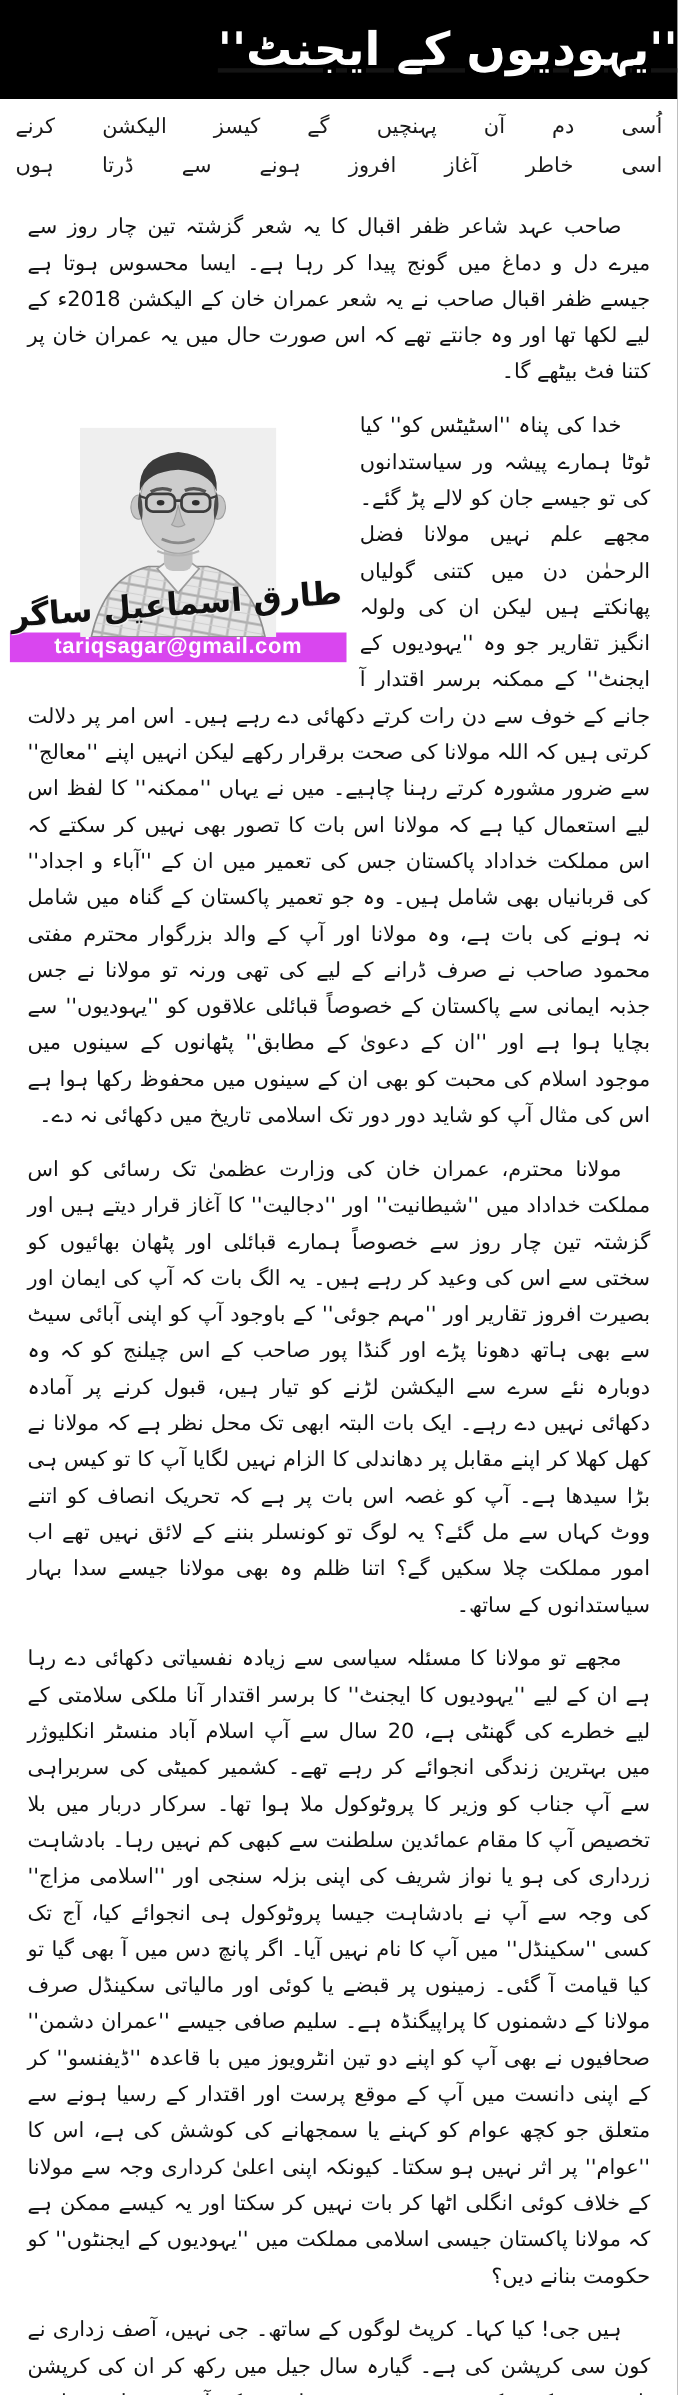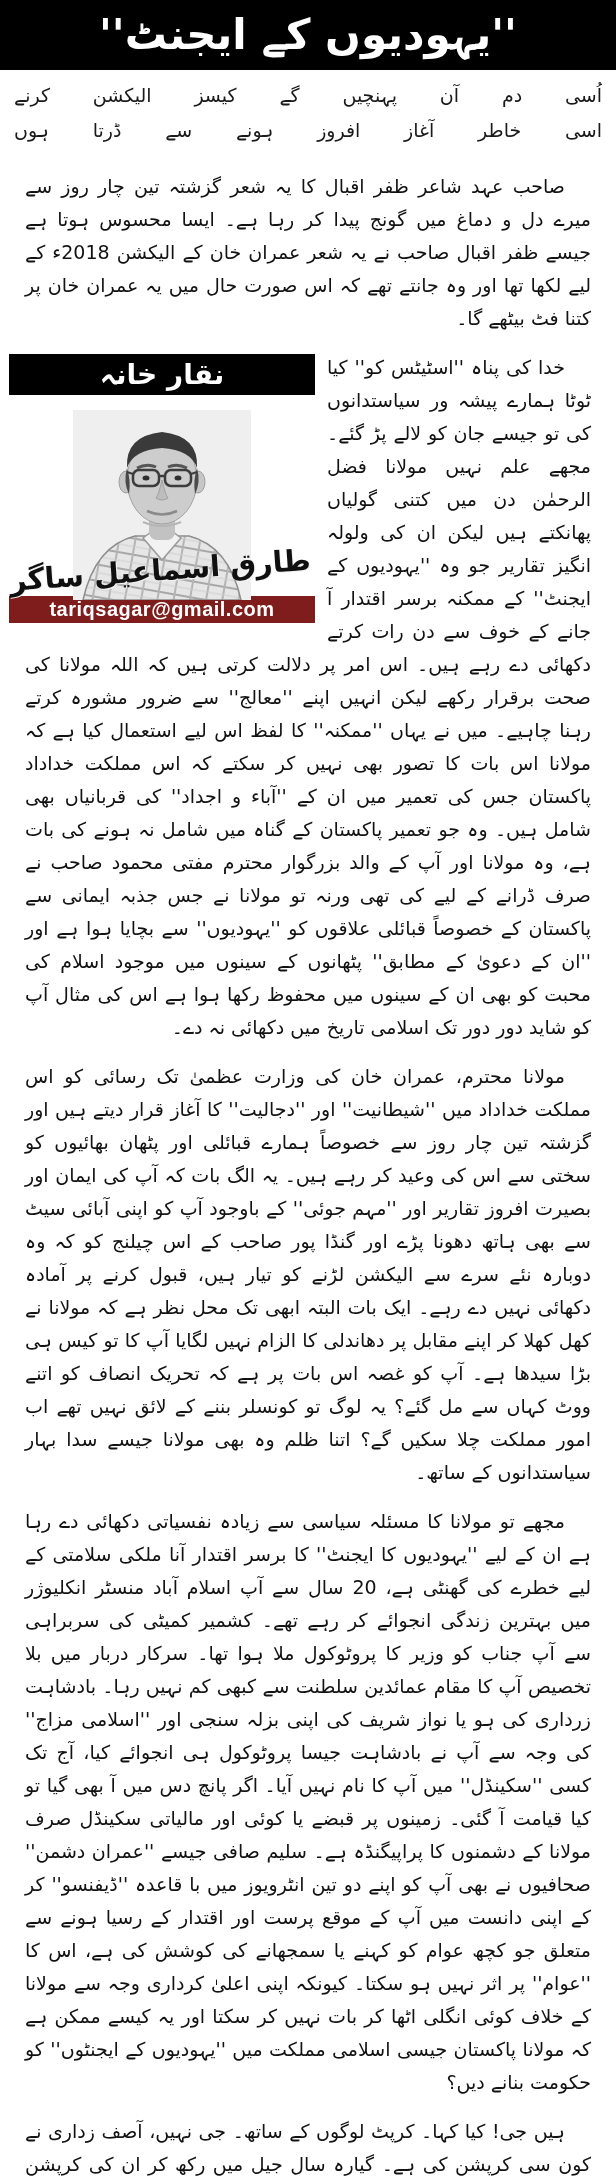--- a/index.html
+++ b/index.html
@@ -3,22 +3,22 @@
 <meta charset="utf-8">
 <style>
   html, body { margin:0; padding:0; background:#888; }
   .page {
     width:616px; min-height:2177px; margin:0 auto; background:#ffffff;
     color:#141414; font-family:"DejaVu Sans","Liberation Sans",sans-serif;
     box-sizing:border-box; overflow:hidden;
   }
   
   .title-band {
-    background:#000000; height:70px; display:flex;
-    align-items:center; justify-content:center;
+    background:#000000; height:90px; display:flex;
+    align-items:center; justify-content:flex-end;text-decoration:underline;
   }
   .title-band h1 {
     margin:0; color:#ffffff; font-size:42px; font-weight:bold;
     direction:rtl; line-height:1; letter-spacing:1px; white-space:nowrap;
   }
   
   .verse { direction:rtl; padding:8px 14px 4px; }
   .verse-line {
     display:flex; justify-content:space-between; align-items:baseline;
     font-size:19px; line-height:35px; font-weight:500; color:#1a1a1a;
@@ -45,21 +45,21 @@
     background:#e9e9e9; overflow:hidden;
   }
   .photo svg { display:block; width:100%; height:100%; }
   .signature {
     position:relative; z-index:2; margin:-46px 4px 0;
     font-size:29px; font-weight:bold; color:#101010;
     transform:rotate(-4deg); direction:rtl; white-space:nowrap;
     text-shadow:1px 1px 0 #f2f2f2;
   }
   .email-banner {
-    background:#7f1d1d; color:#ffffff; height:27px; margin-top:9px;
+    background:#d946ef; color:#ffffff; height:27px; margin-top:9px;
     display:flex; align-items:center; justify-content:center;
     direction:ltr; font-family:"Liberation Sans",sans-serif;
     font-size:20px; font-weight:bold; letter-spacing:0.5px;
   }
   .clear { clear:both; }
 </style>
 </head>
 <body>
 
 <div class="page">
@@ -89,23 +89,20 @@
       <span class="verse-word">ڈرتا</span>
       <span class="verse-word">ہوں</span>
     </div>
   </section>
 
   <main class="article">
 
     <p>صاحب عہد شاعر ظفر اقبال کا یہ شعر گزشتہ تین چار روز سے میرے دل و دماغ میں گونج پیدا کر رہا ہے۔ ایسا محسوس ہوتا ہے جیسے ظفر اقبال صاحب نے یہ شعر عمران خان کے الیکشن 2018ء کے لیے لکھا تھا اور وہ جانتے تھے کہ اس صورت حال میں یہ عمران خان پر کتنا فٹ بیٹھے گا۔</p>
 
     <aside class="author-box">
-      <div class="col-banner">
-        <span>نقار خانہ</span>
-      </div>
       <div class="photo">
         <svg viewBox="0 0 178 190" xmlns="http://www.w3.org/2000/svg">
           <defs>
             <pattern id="plaid" width="16" height="16" patternUnits="userSpaceOnUse" patternTransform="rotate(10)">
               <rect width="16" height="16" fill="#e6e6e6"></rect>
               <line x1="0" y1="4" x2="16" y2="4" stroke="#a8a8a8" stroke-width="2"></line>
               <line x1="4" y1="0" x2="4" y2="16" stroke="#b4b4b4" stroke-width="2"></line>
               <line x1="0" y1="12" x2="16" y2="12" stroke="#cfcfcf" stroke-width="1"></line>
             </pattern>
           </defs>

